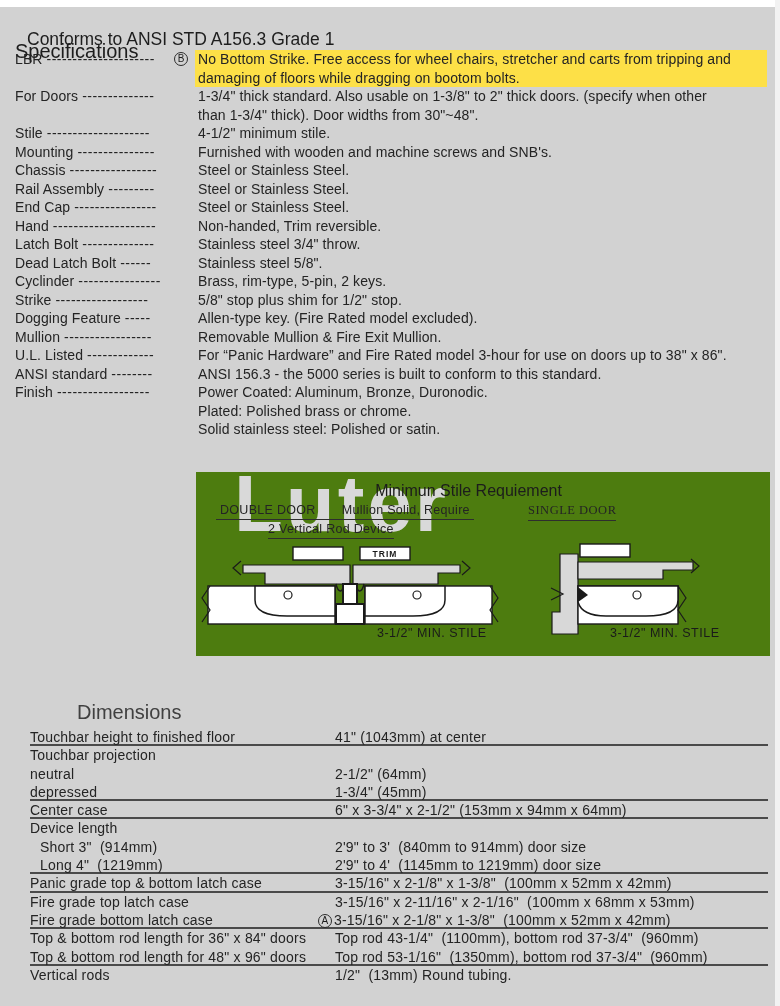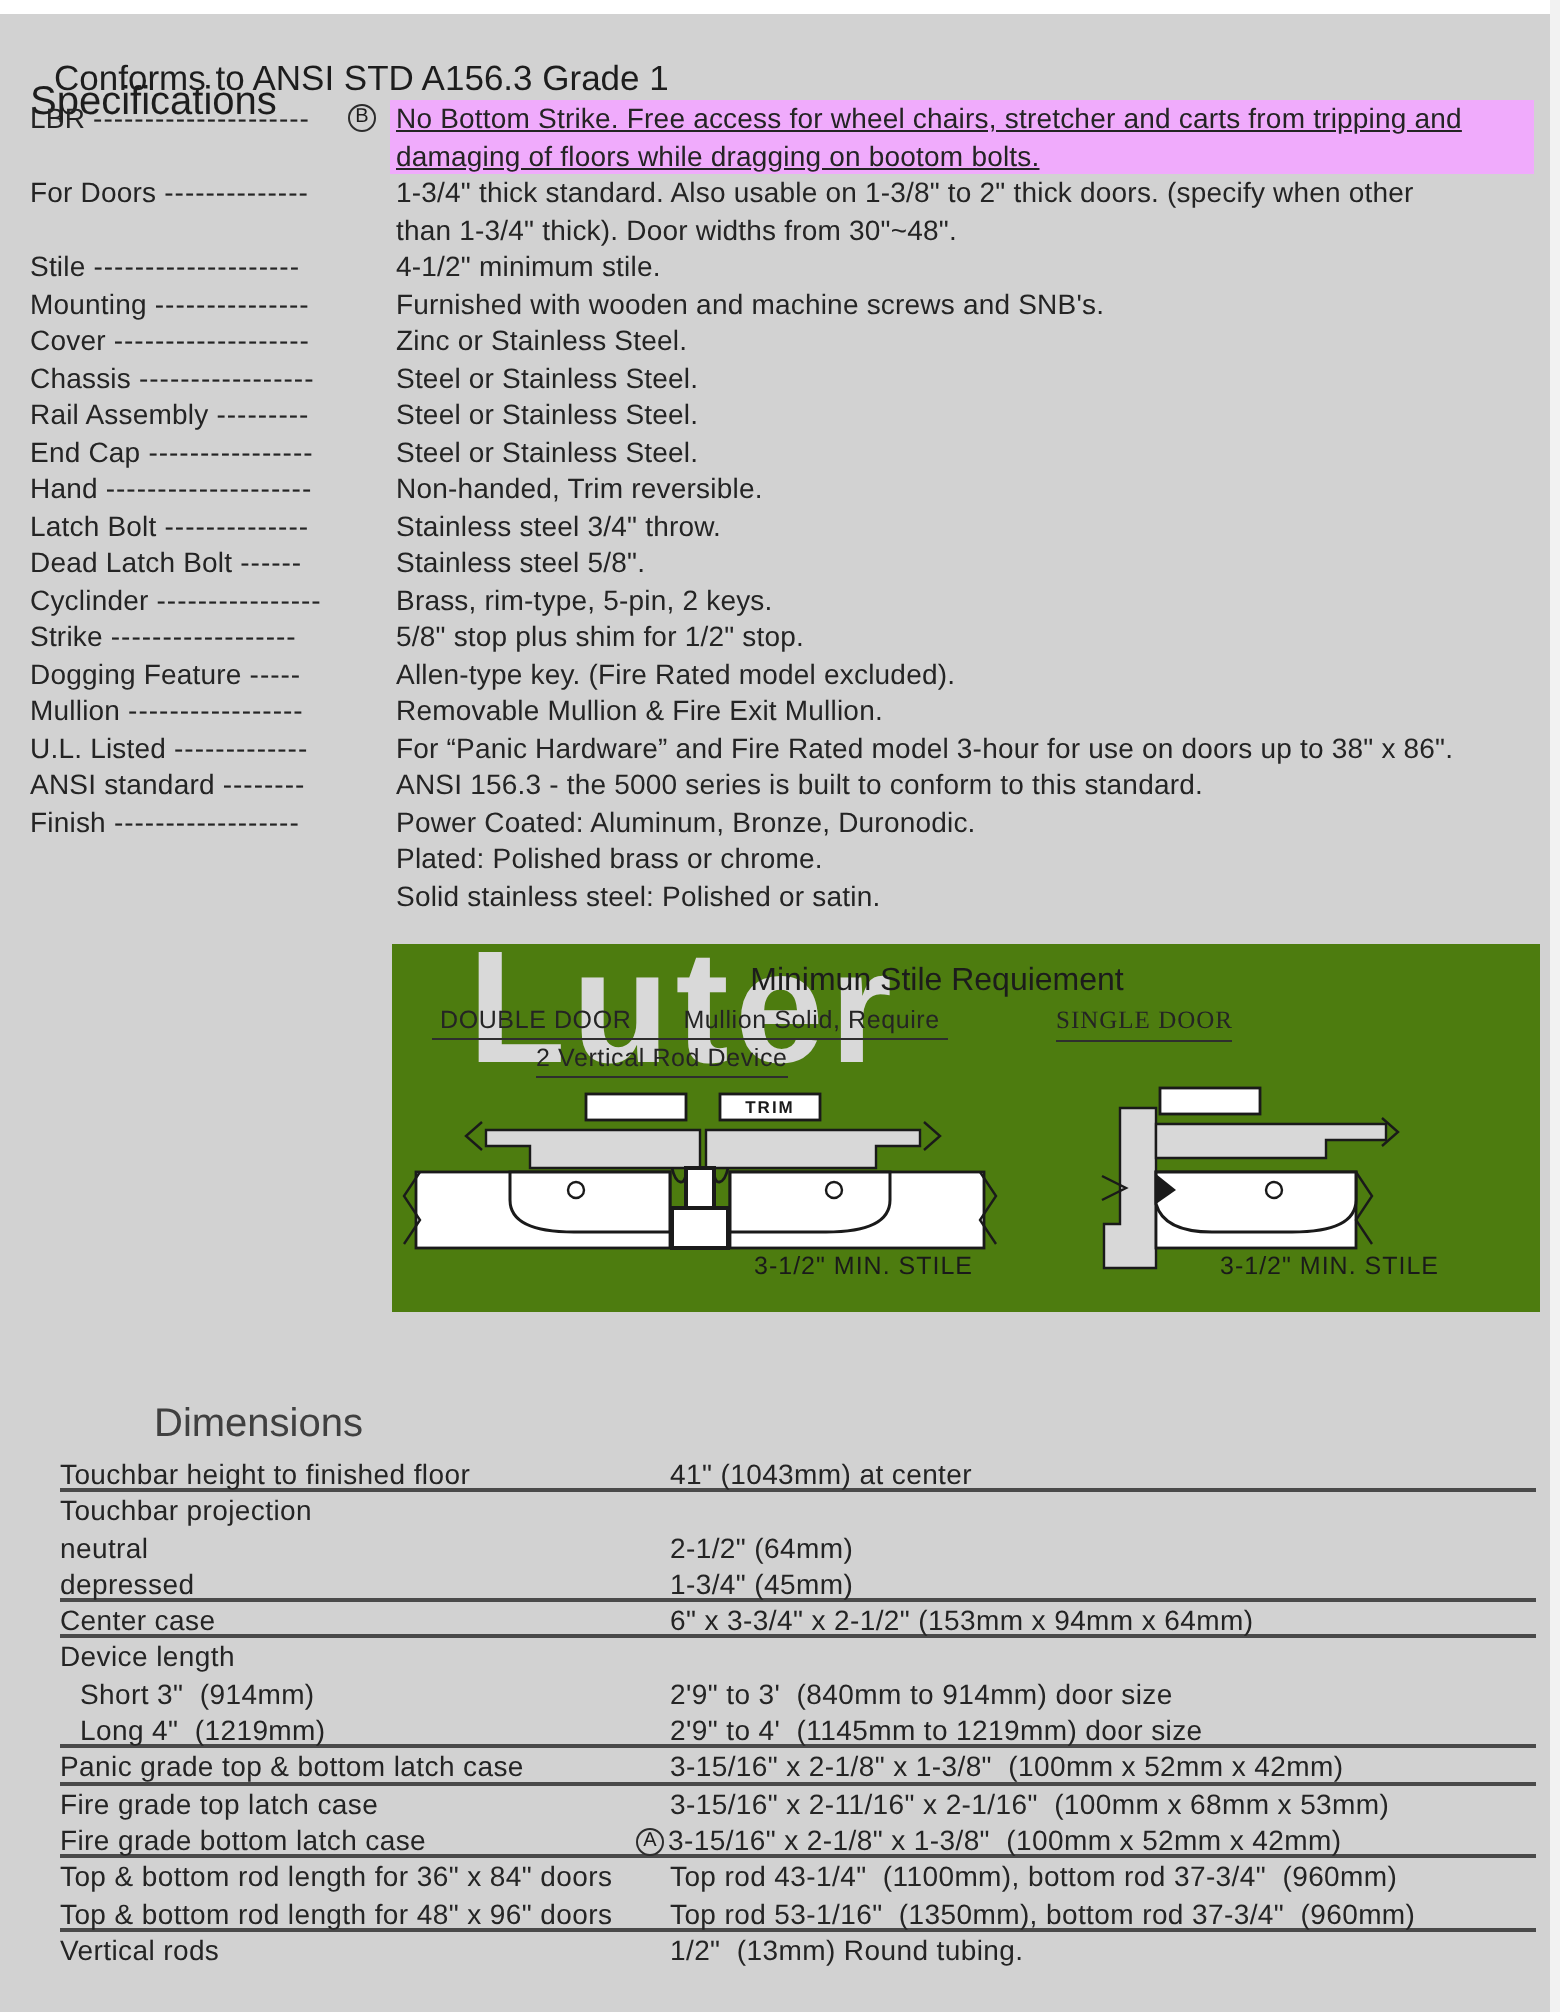--- a/index.html
+++ b/index.html
@@ -16,21 +16,21 @@
   .page-subtitle { position:absolute; left:27px; top:29px; font-size:17.5px; color:#1d1d1d; }
 
   .spec-list { position:absolute; left:15px; top:50px; width:755px; font-size:14px; }
   .spec-row  { position:relative; display:flex; }
   .spec-label {
     flex:0 0 180px; width:180px; white-space:nowrap; overflow:hidden;
     line-height:18.5px; letter-spacing:0.1px;
   }
   .spec-dashes { letter-spacing:0.5px; }
   .spec-value { flex:0 0 572px; width:572px; line-height:18.5px; padding-left:3px; letter-spacing:0.1px; }
-  .spec-value.highlight { background:#f0abfc;text-decoration:underline; }
+  .spec-value.highlight { background:#fde047; }
   .badge {
     display:inline-block; width:14px; height:14px; border:1.3px solid #2c2c2c;
     border-radius:50%; font-size:10px; line-height:12px; text-align:center;
     background:transparent; color:#1c1c1c; vertical-align:middle;
   }
   .spec-badge { position:absolute; left:159px; top:2px; }
 
   .diagram-panel {
     position:absolute; left:196px; top:472px; width:574px; height:184px;
     background:#4d7c0f; overflow:hidden;
@@ -102,26 +102,20 @@
         <div>4-1/2" minimum stile.</div>
       </div>
     </div>
     <div class="spec-row">
       <div class="spec-label">Mounting <span class="spec-dashes">---------------</span></div>
       <div class="spec-value">
         <div>Furnished with wooden and machine screws and SNB's.</div>
       </div>
     </div>
     <div class="spec-row">
-      <div class="spec-label">Cover <span class="spec-dashes">-------------------</span></div>
-      <div class="spec-value">
-        <div>Zinc or Stainless Steel.</div>
-      </div>
-    </div>
-    <div class="spec-row">
       <div class="spec-label">Chassis <span class="spec-dashes">-----------------</span></div>
       <div class="spec-value">
         <div>Steel or Stainless Steel.</div>
       </div>
     </div>
     <div class="spec-row">
       <div class="spec-label">Rail Assembly <span class="spec-dashes">---------</span></div>
       <div class="spec-value">
         <div>Steel or Stainless Steel.</div>
       </div>

